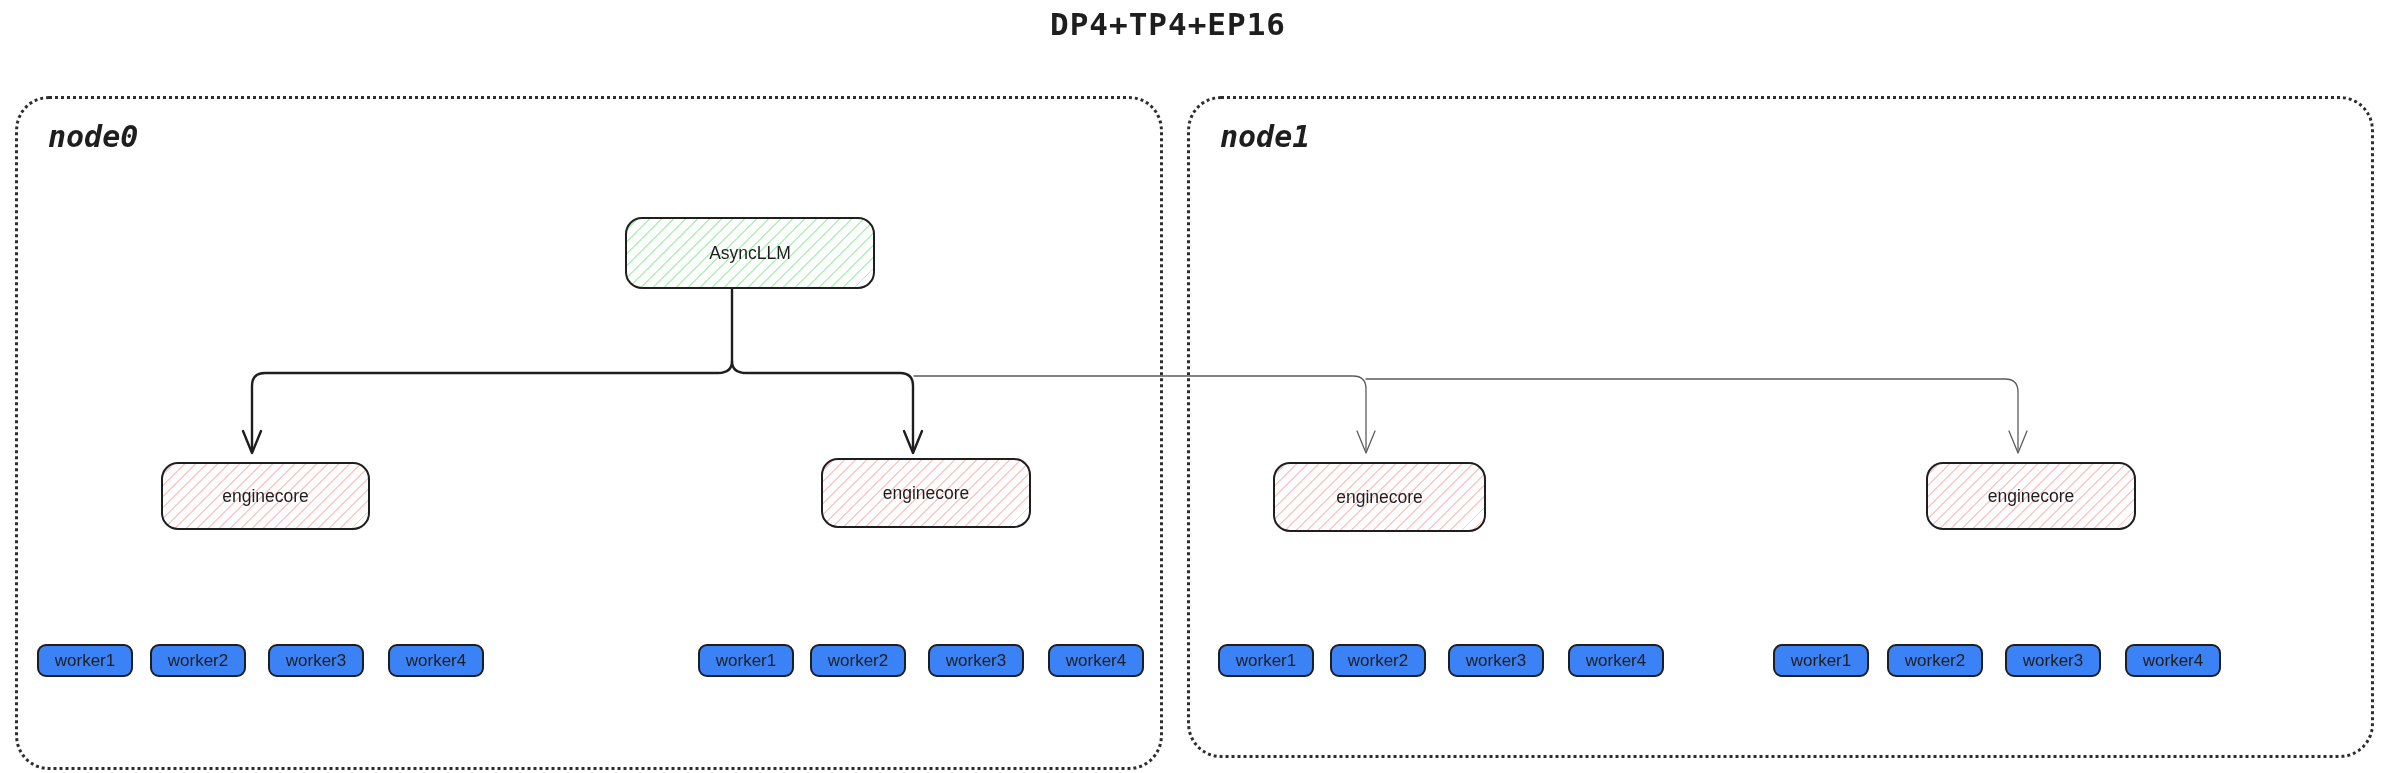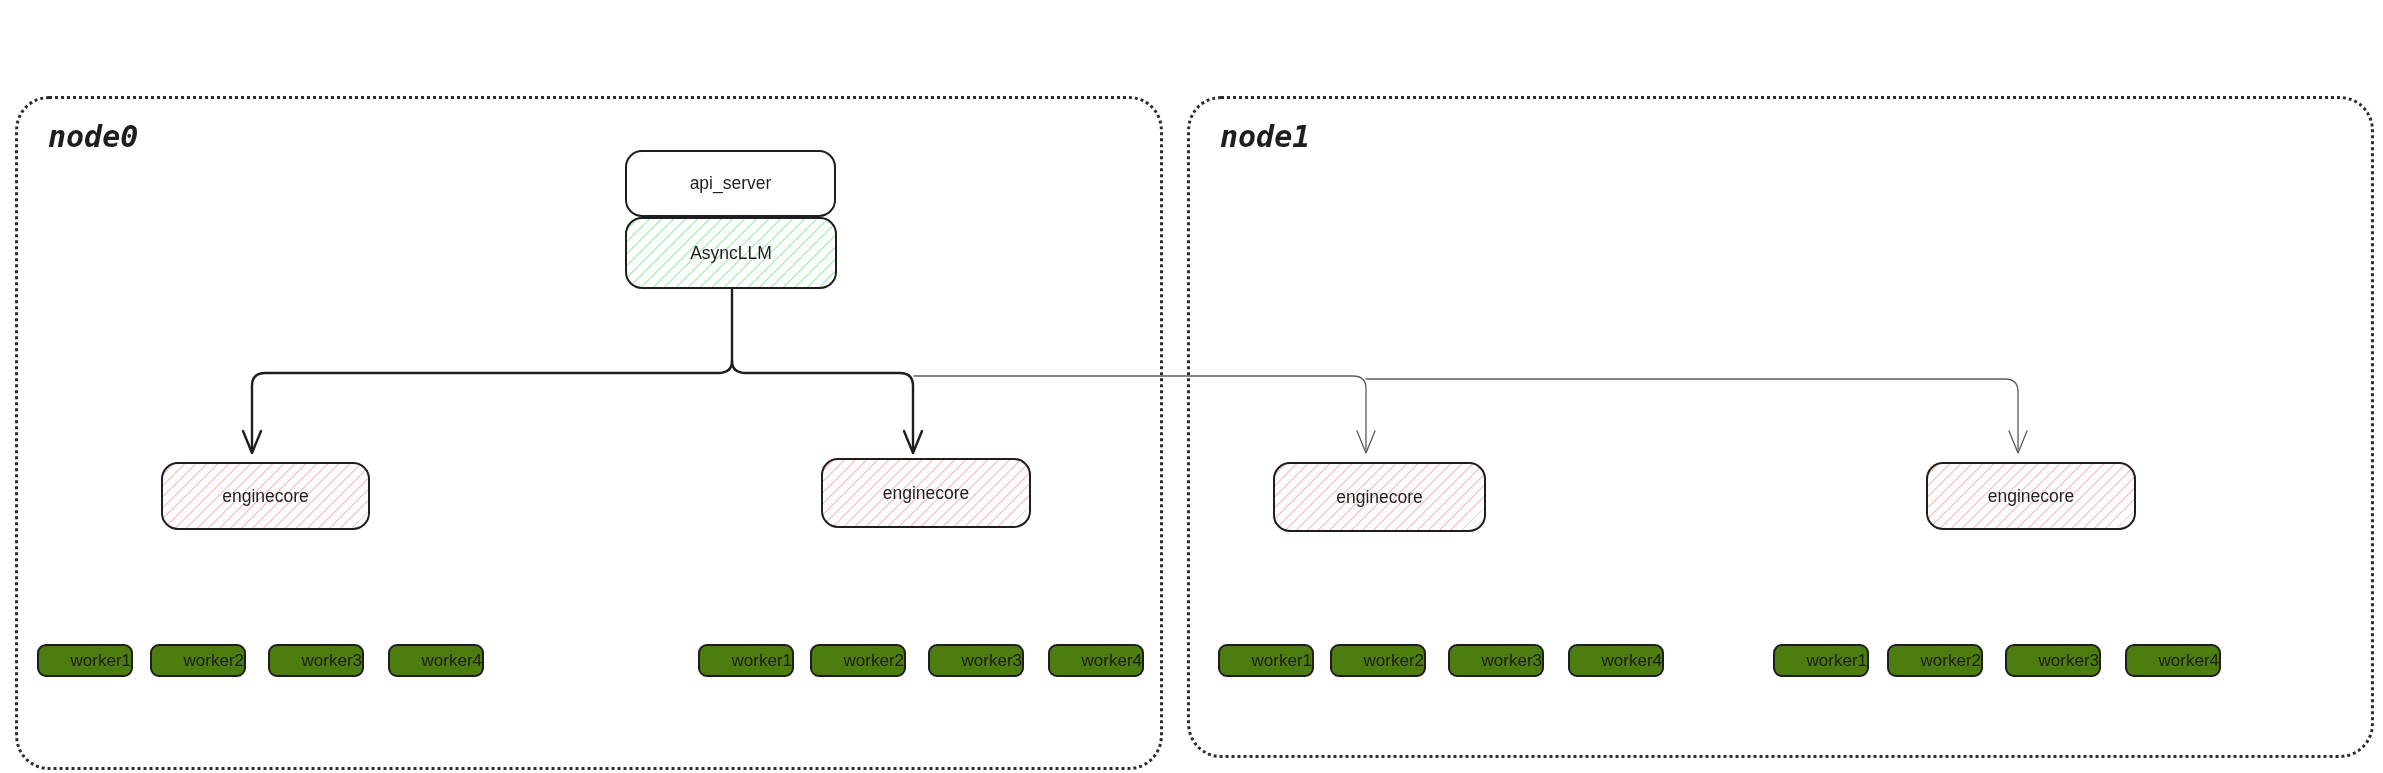--- a/index.html
+++ b/index.html
@@ -50,41 +50,42 @@
   }
   .hatch-red{
     background-color:#ffffff;
     background-image:repeating-linear-gradient(135deg,
       transparent 0px, transparent 6.6px,
       var(--red-hatch,#ffc9c9) 6.6px, var(--red-hatch,#ffc9c9) 7.8px);
     margin-left:13px;
   }
   .worker{
     position:absolute;
-    display:flex;align-items:center;justify-content:flex-end;
+    display:flex;align-items:center;justify-content:center;
     border:2.2px solid var(--border,#1e1e1e);
     border-radius:9px;
-    background:#4d7c0f;
+    background:#3b82f6;
     font-size:17px;
     box-sizing:border-box;
     width:96px;height:33px;
     white-space:nowrap;
   }
   svg.connectors{
     position:absolute;top:0;left:0;
     pointer-events:none;
   }
   svg .stroke-strong{stroke:var(--line-strong,#1e1e1e);stroke-width:2.4;fill:none;stroke-linecap:round;stroke-linejoin:round;}
   svg .stroke-light{stroke:var(--line-light,#5c5c5c);stroke-width:1.3;fill:none;stroke-linecap:round;stroke-linejoin:round;}
 </style>
 </head>
 <body>
 
 <div id="canvas">
 
+  <div class="title">DP4+TP4+EP16</div>
 
   <div class="node-box" style="left:15px;top:96px;width:1142px;height:668px;">
     <div class="node-label">node0</div>
   </div>
 
   <div class="node-box" style="left:1187px;top:96px;width:1181px;height:656px;">
     <div class="node-label">node1</div>
   </div>
 
   <svg class="connectors" width="2383" height="773" viewBox="0 0 2383 773">
@@ -95,24 +96,21 @@
     <path class="stroke-strong" d="M 732 361 Q 732 373 746 373 L 900 373 Q 913 373 913 386 L 913 450"></path>
     <path class="stroke-strong" d="M 904 431 L 913 453 L 922 431"></path>
 
     <path class="stroke-light" d="M 914 376 L 1353 376 Q 1366 376 1366 389 L 1366 450"></path>
     <path class="stroke-light" d="M 1357 431 L 1366 453 L 1375 431"></path>
 
     <path class="stroke-light" d="M 1366 379 L 2005 379 Q 2018 379 2018 392 L 2018 450"></path>
     <path class="stroke-light" d="M 2009 431 L 2018 453 L 2027 431"></path>
   </svg>
 
-  <div class="rbox" style="left:625px;top:150px;width:211px;height:67px;z-index:2;">
-    <span>api_server</span>
-  </div>
-  <div class="rbox hatch-green" style="left:625px;top:217px;width:212px;height:72px;">
+  <div class="rbox hatch-green" style="left:625px;top:217px;width:250px;height:72px;">
     <span>AsyncLLM</span>
   </div>
 
   <div class="rbox hatch-red" style="left:148px;top:462px;width:209px;height:68px;">
     <span>enginecore</span>
   </div>
   <div class="rbox hatch-red" style="left:808px;top:458px;width:210px;height:70px;">
     <span>enginecore</span>
   </div>
   <div class="rbox hatch-red" style="left:1260px;top:462px;width:213px;height:70px;">

